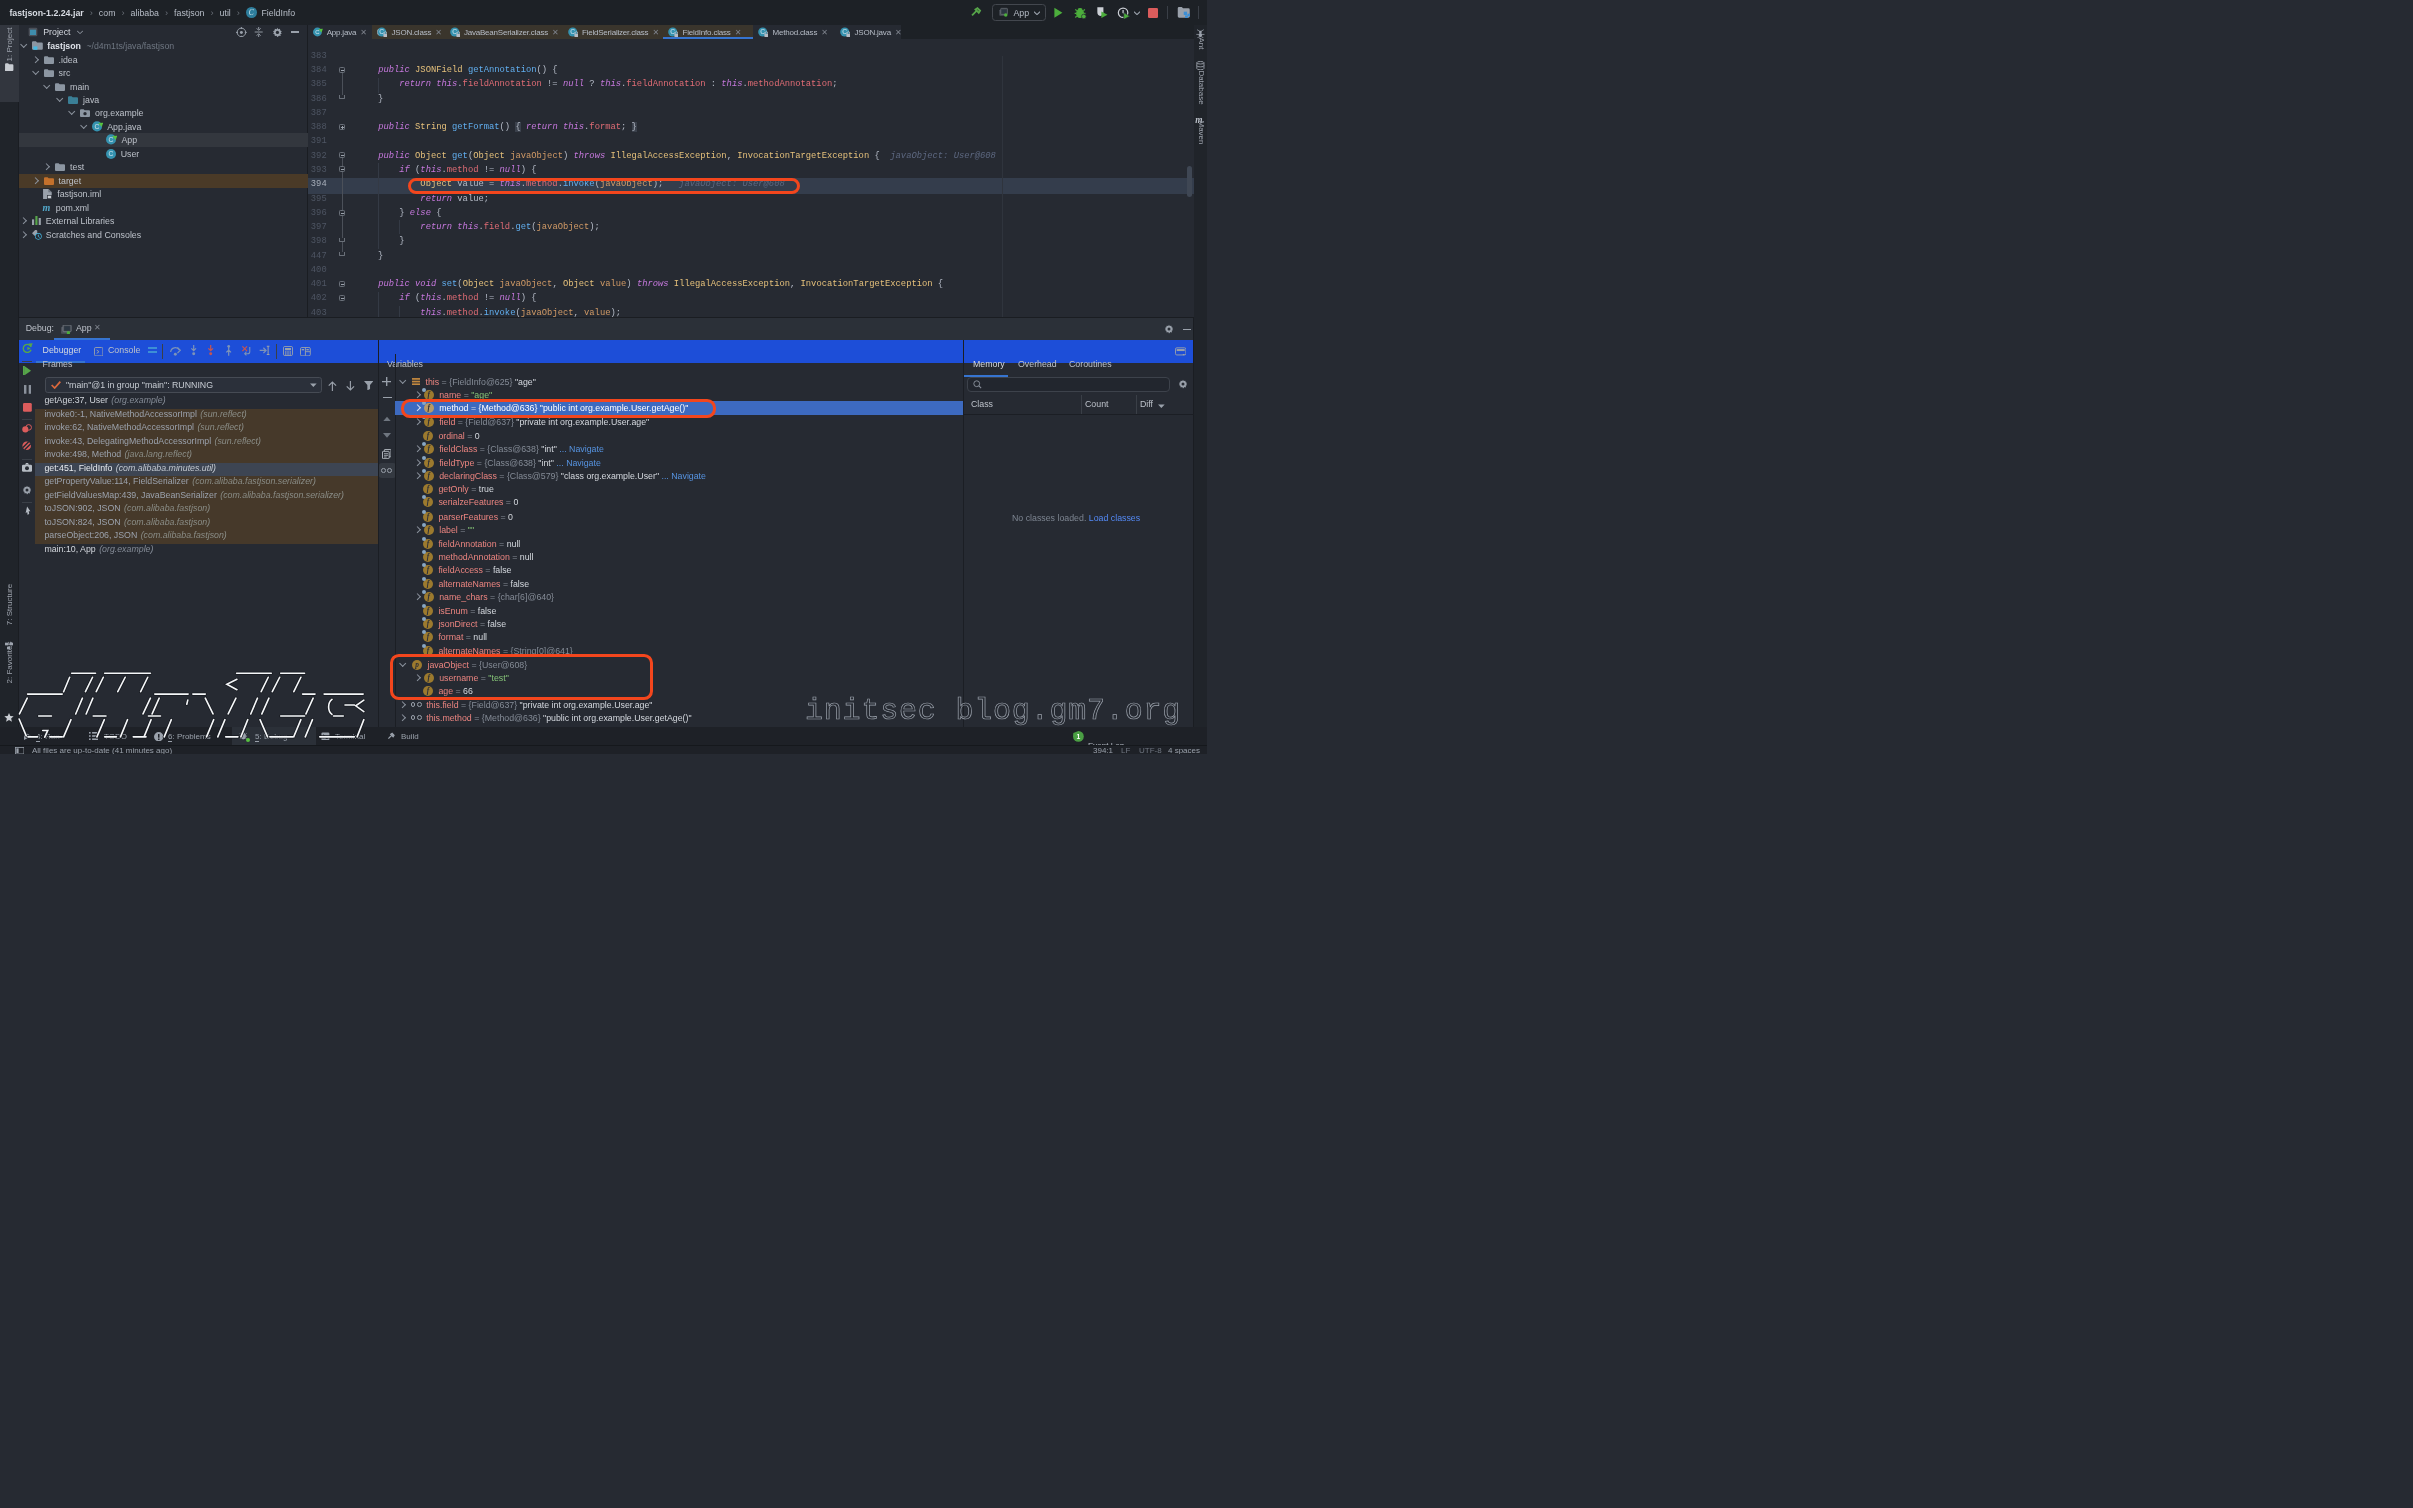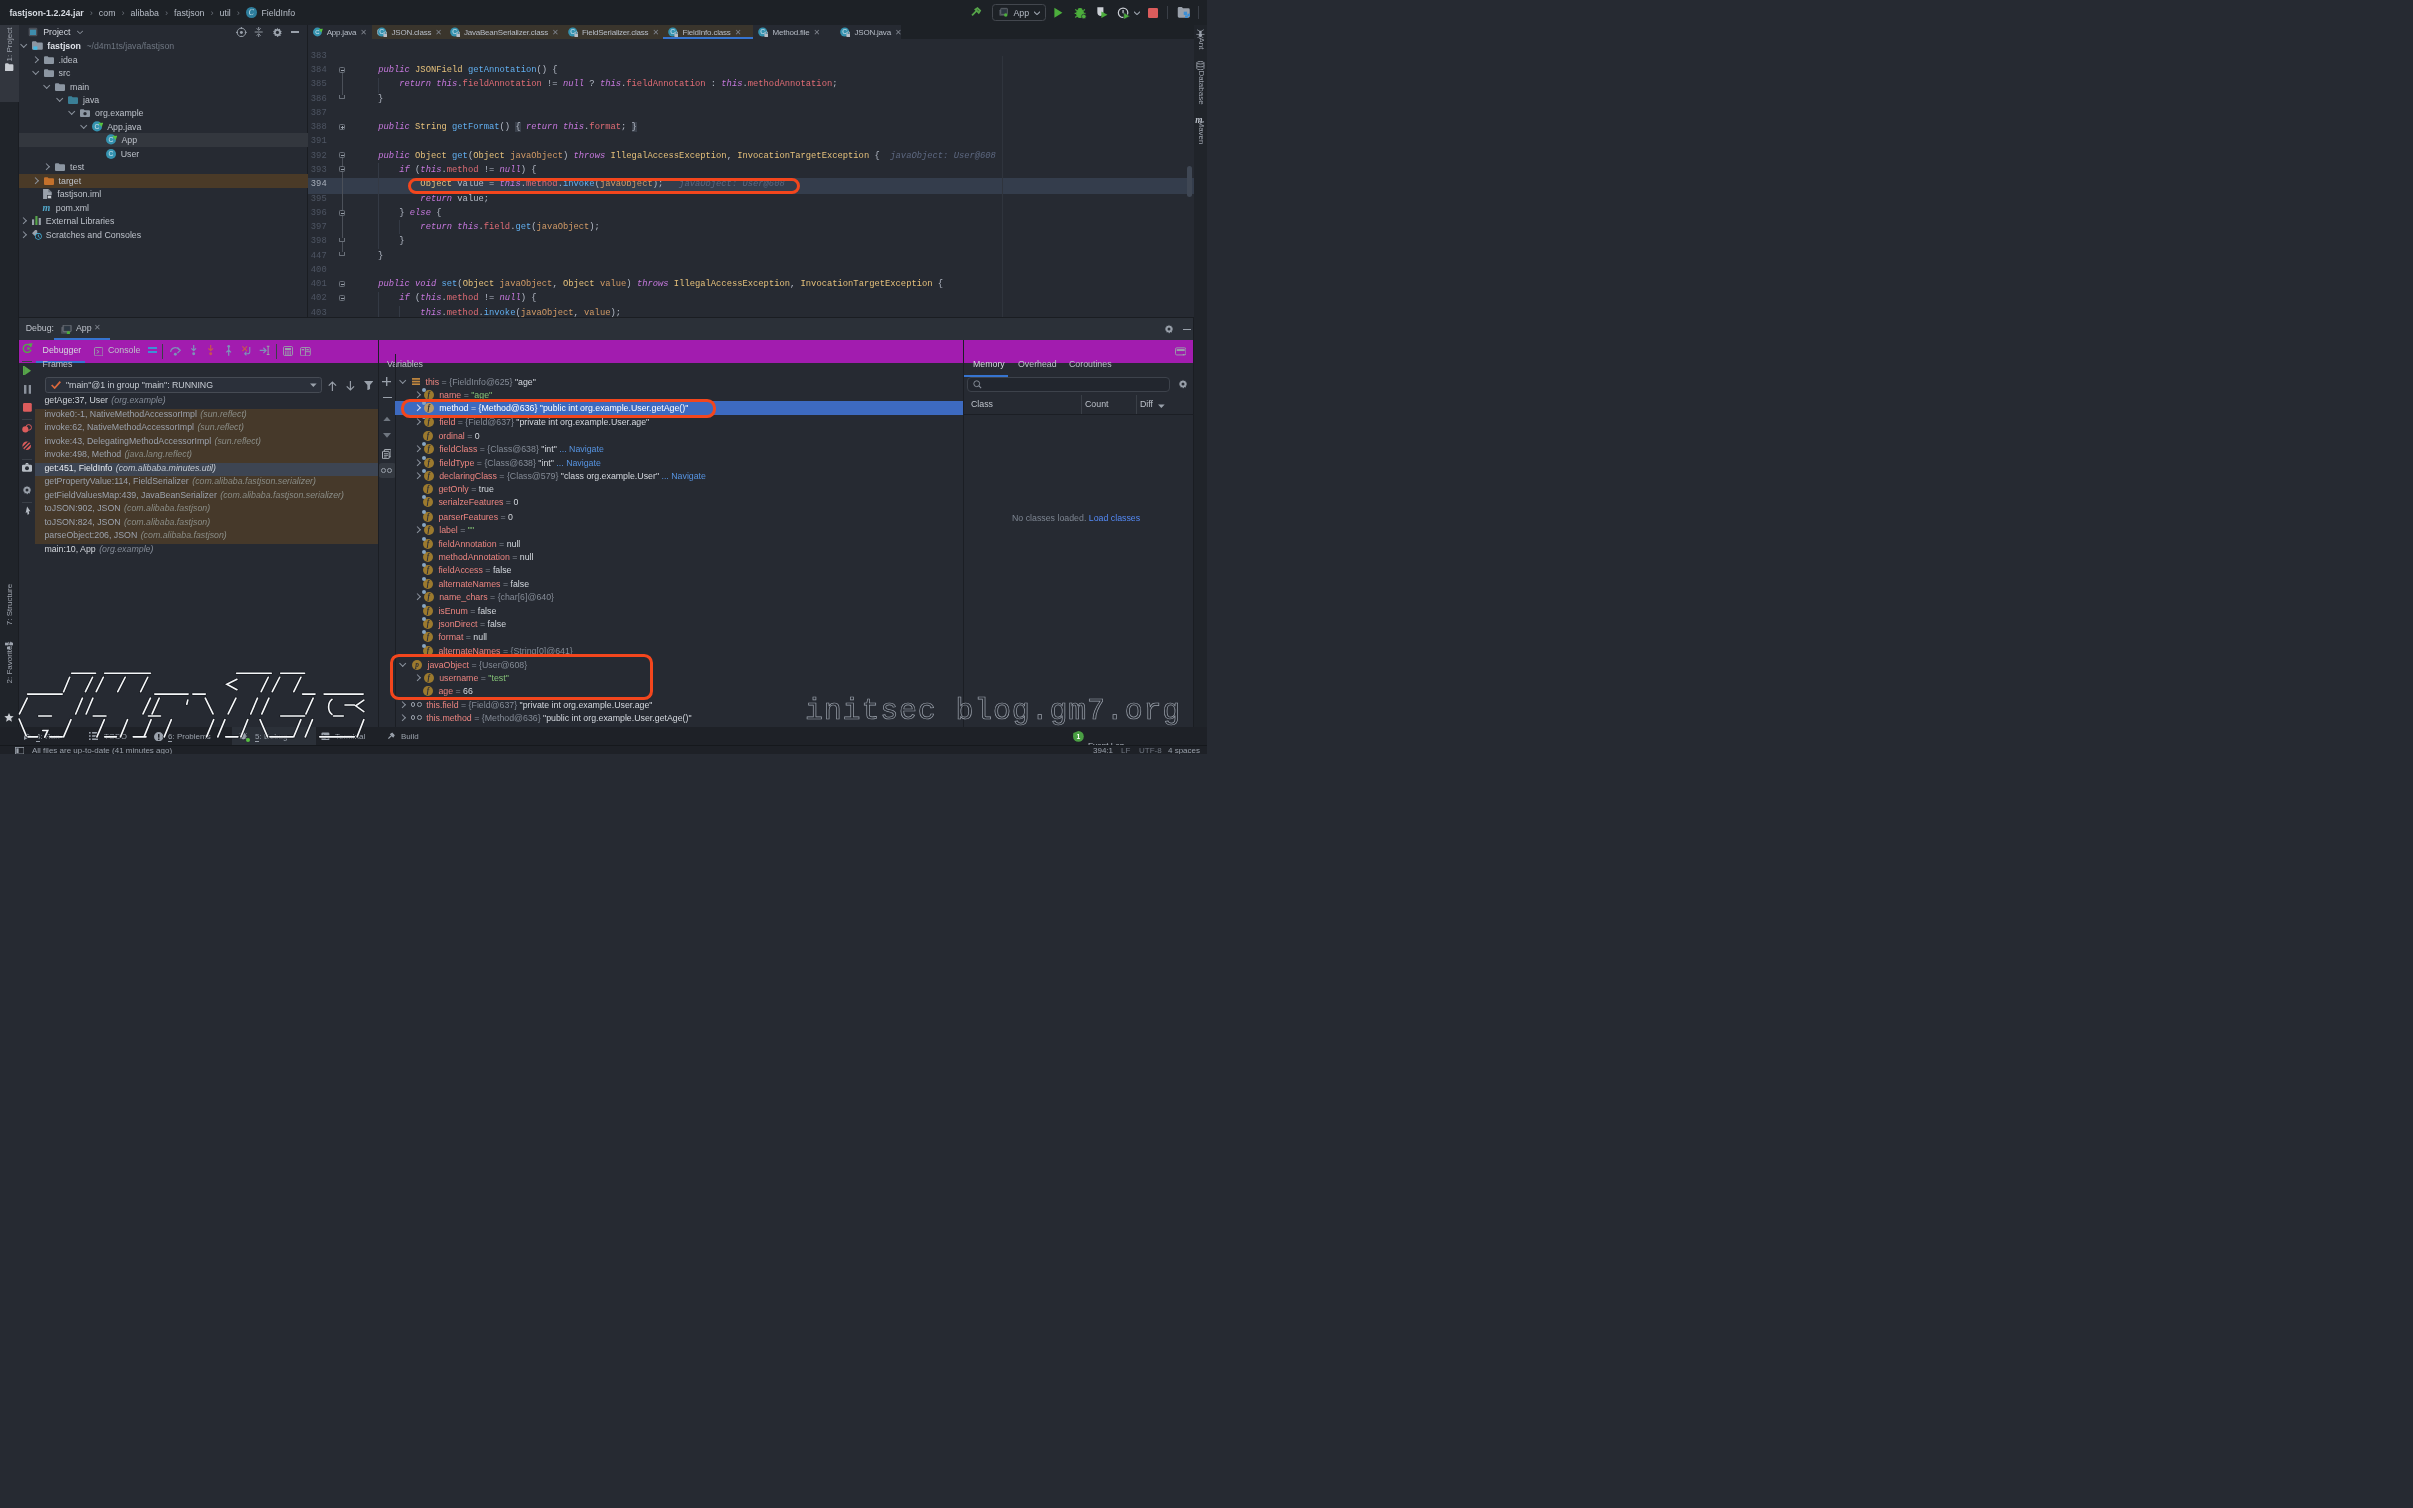--- a/index.html
+++ b/index.html
@@ -41,21 +41,21 @@
 .pm{color:#d19a66}
 .hint{color:#5d6880;font-style:italic}
 .fold{background:#3a404b}
 .fm{position:absolute;width:6px;height:6px;border:0.7px solid #6a7079;border-radius:1.3px;background:#262a32;z-index:3}
 .fm:after{content:"";position:absolute;left:0.7px;top:2px;width:3.4px;height:0.7px;background:#9aa1ab}
 .fmp:before{content:"";position:absolute;left:2px;top:0.7px;width:0.7px;height:3.4px;background:#9aa1ab}
 .fme{position:absolute;width:6px;height:4px;border:0.7px solid #6a7079;border-top:none;border-radius:0 0 1.3px 1.3px;background:#262a32;z-index:3}
 
 #debug{position:absolute;left:19px;top:317px;width:1174px;height:410px;background:#262a32;border-top:0.7px solid #1a1d22}
 #dbghdr{position:absolute;left:0;top:0;width:1174px;height:22px;background:#2b3038}
-#dbgtool{position:absolute;left:0;top:22px;width:1174px;height:23px;background:#a21caf}
+#dbgtool{position:absolute;left:0;top:22px;width:1174px;height:23px;background:#1d4ed8}
 .ptitle{color:#bdc2ca;font-size:8.8px}
 .redbox{position:absolute;border:3.4px solid #f3461d;border-radius:8.8px;z-index:20;pointer-events:none}
 .frow{position:absolute;left:16px;width:343px;height:13.5px;display:flex;align-items:flex-start;font-size:8.8px;white-space:nowrap;color:#d2d6dc}
 .frow .pkg{font-style:italic;color:#848b96;margin-left:3.4px}
 .frow.lib{background:#46392a;color:#9ba2ad}
 .frow.lib .pkg{color:#8a8d87}
 .vrow{position:absolute;height:13.5px;display:flex;align-items:center;font-size:8.8px;white-space:nowrap;color:#d5d9df}
 .vrow span{white-space:pre}
 .frow span{white-space:pre}
 .vname{color:#ec8580}
@@ -391,21 +391,21 @@
           <span class="tx">✕</span>
           <div style="position:absolute;left:0;bottom:0;width:100%;height:2px;background:#3674d0"></div>
         </div>
   <div class="tab tabdark" style="width:82px">
           <svg width="10.8" height="10.8" viewBox="0 0 16 16" style="font-size:12px">
             <circle cx="7" cy="7.5" r="6.7" fill="#3592af"></circle>
             <text x="7" y="11" font-size="10" fill="#d6e6ee" text-anchor="middle" font-family="Liberation Sans">C</text>
             <rect x="9.5" y="10" width="6" height="5" rx="1" fill="#b6bcc4"></rect>
             <path d="M10.8 10 v-1.4 a1.7 1.7 0 0 1 3.4 0 V10" stroke="#b6bcc4" stroke-width="1.3" fill="none"></path>
           </svg>
-          <span style="margin-left:4px">Method.file</span>
+          <span style="margin-left:4px">Method.class</span>
           <span class="tx">✕</span>
         </div>
   <div class="tab tabdark" style="width:66px">
           <svg width="10.8" height="10.8" viewBox="0 0 16 16" style="font-size:12px">
             <circle cx="7" cy="7.5" r="6.7" fill="#3592af"></circle>
             <text x="7" y="11" font-size="10" fill="#d6e6ee" text-anchor="middle" font-family="Liberation Sans">C</text>
             <rect x="9.5" y="10" width="6" height="5" rx="1" fill="#b6bcc4"></rect>
             <path d="M10.8 10 v-1.4 a1.7 1.7 0 0 1 3.4 0 V10" stroke="#b6bcc4" stroke-width="1.3" fill="none"></path>
           </svg>
           <span style="margin-left:4px">JSON.java</span>

